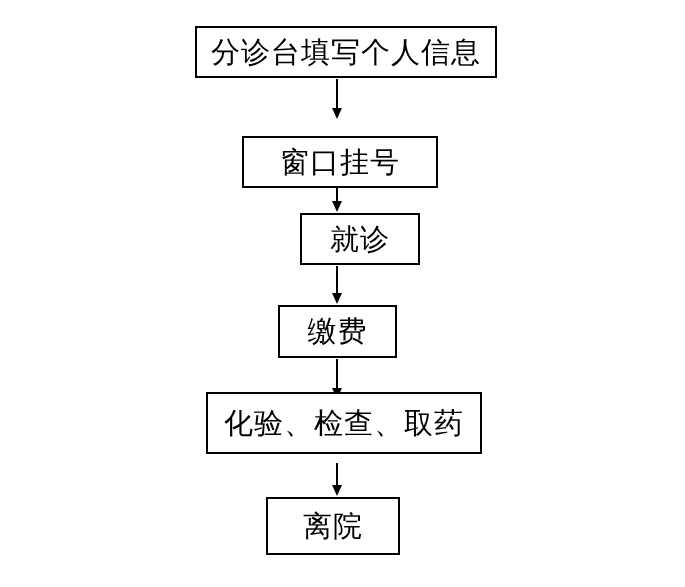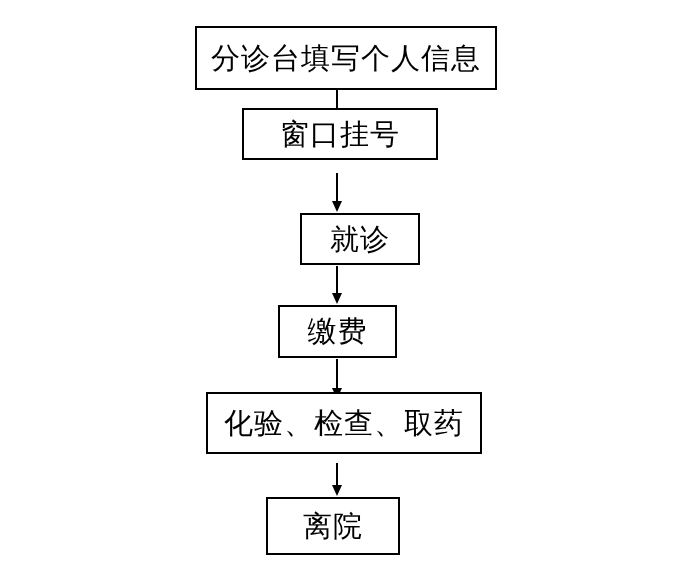--- a/index.html
+++ b/index.html
@@ -22,22 +22,22 @@
     background: #ffffff;
     color: #000000;
     display: flex;
     align-items: center;
     justify-content: center;
     font-size: 29px;
     letter-spacing: 1px;
     white-space: nowrap;
     line-height: 1;
   }
-  .b1 { left: 195px; top: 26px;  width: 302px; height: 64px; }
-  .b2 { left: 242px; top: 108px; width: 196px; height: 52px; }
+  .b1 { left: 195px; top: 26px;  width: 302px; height: 52px; }
+  .b2 { left: 242px; top: 136px; width: 196px; height: 52px; }
   .b3 { left: 278px; top: 213px; width: 120px; height: 52px; margin-left: 22px; }
   .b4 { left: 278px; top: 305px; width: 119px; height: 53px; }
   .b5 { left: 206px; top: 392px; width: 276px; height: 62px; }
   .b6 { left: 266px; top: 497px; width: 134px; height: 58px; }
   .arrow-layer {
     position: absolute;
     left: 0;
     top: 0;
     pointer-events: none;
   }

